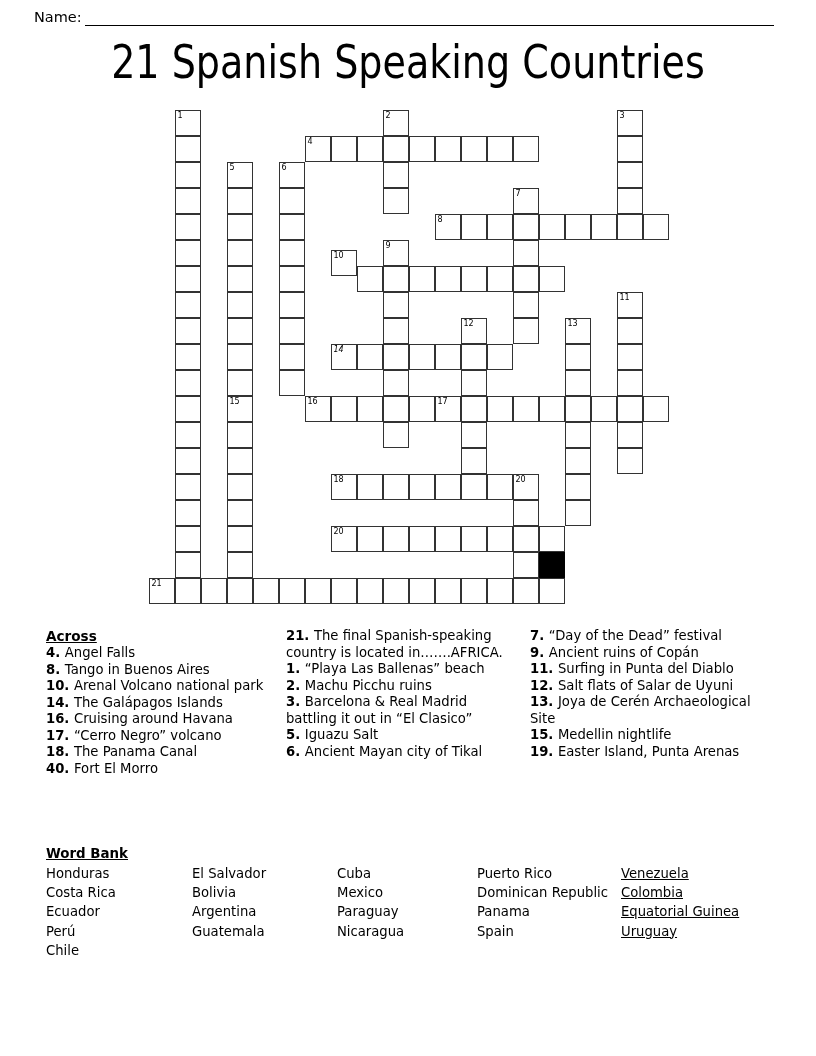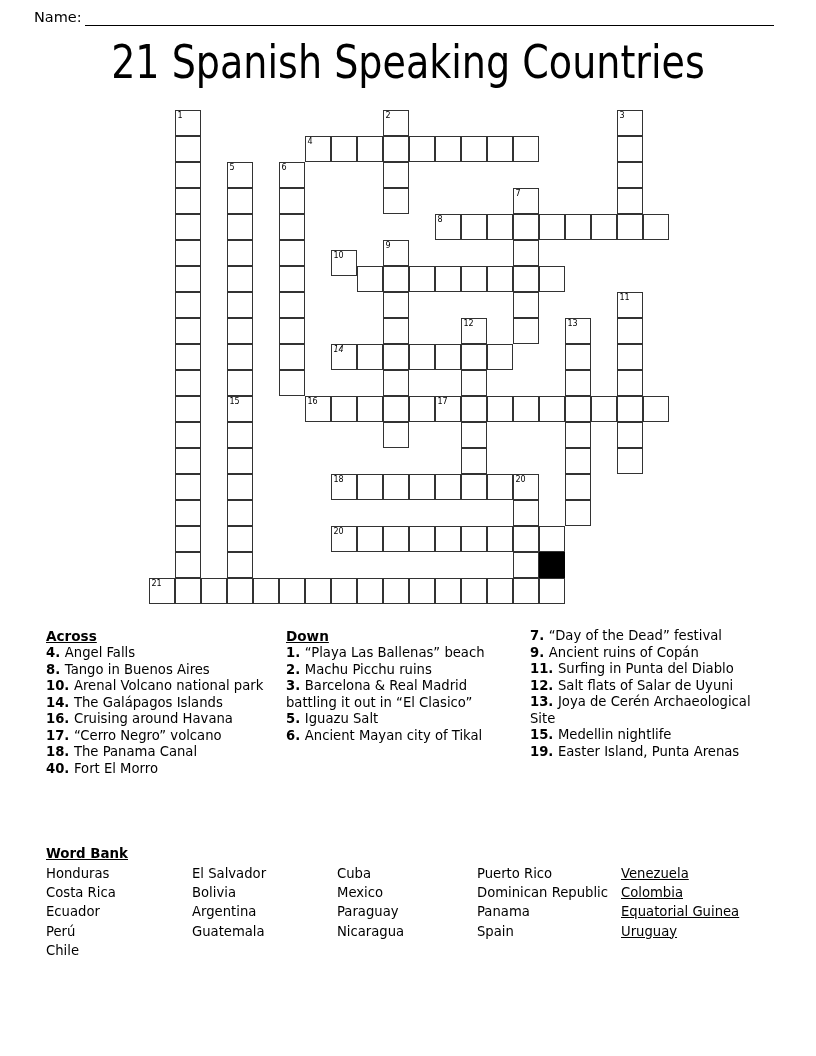--- a/index.html
+++ b/index.html
@@ -369,21 +369,21 @@
       <span class="clue-item"><span class="cnum">4. </span><span>Angel Falls</span></span>
       <span class="clue-item"><span class="cnum">8. </span><span>Tango in Buenos Aires</span></span>
       <span class="clue-item"><span class="cnum">10. </span><span>Arenal Volcano national park</span></span>
       <span class="clue-item"><span class="cnum">14. </span><span>The Galápagos Islands</span></span>
       <span class="clue-item"><span class="cnum">16. </span><span>Cruising around Havana</span></span>
       <span class="clue-item"><span class="cnum">17. </span><span>“Cerro Negro” volcano</span></span>
       <span class="clue-item"><span class="cnum">18. </span><span>The Panama Canal</span></span>
       <span class="clue-item"><span class="cnum">40. </span><span>Fort El Morro</span></span>
     </div>
   <div class="clue-col" id="clue-col-2">
-      <span class="clue-heading">Down</span>
+      <span class="clue-item"><span class="cnum">21. </span><span>The final Spanish-speaking country is located in…….AFRICA.</span></span>
       <span class="clue-item"><span class="cnum">1. </span><span>“Playa Las Ballenas” beach</span></span>
       <span class="clue-item"><span class="cnum">2. </span><span>Machu Picchu ruins</span></span>
       <span class="clue-item"><span class="cnum">3. </span><span>Barcelona &amp; Real Madrid battling it out in “El Clasico”</span></span>
       <span class="clue-item"><span class="cnum">5. </span><span>Iguazu Salt</span></span>
       <span class="clue-item"><span class="cnum">6. </span><span>Ancient Mayan city of Tikal</span></span>
     </div>
   <div class="clue-col" id="clue-col-3">
       <span class="clue-item"><span class="cnum">7. </span><span>“Day of the Dead” festival</span></span>
       <span class="clue-item"><span class="cnum">9. </span><span>Ancient ruins of Copán</span></span>
       <span class="clue-item"><span class="cnum">11. </span><span>Surfing in Punta del Diablo</span></span>

